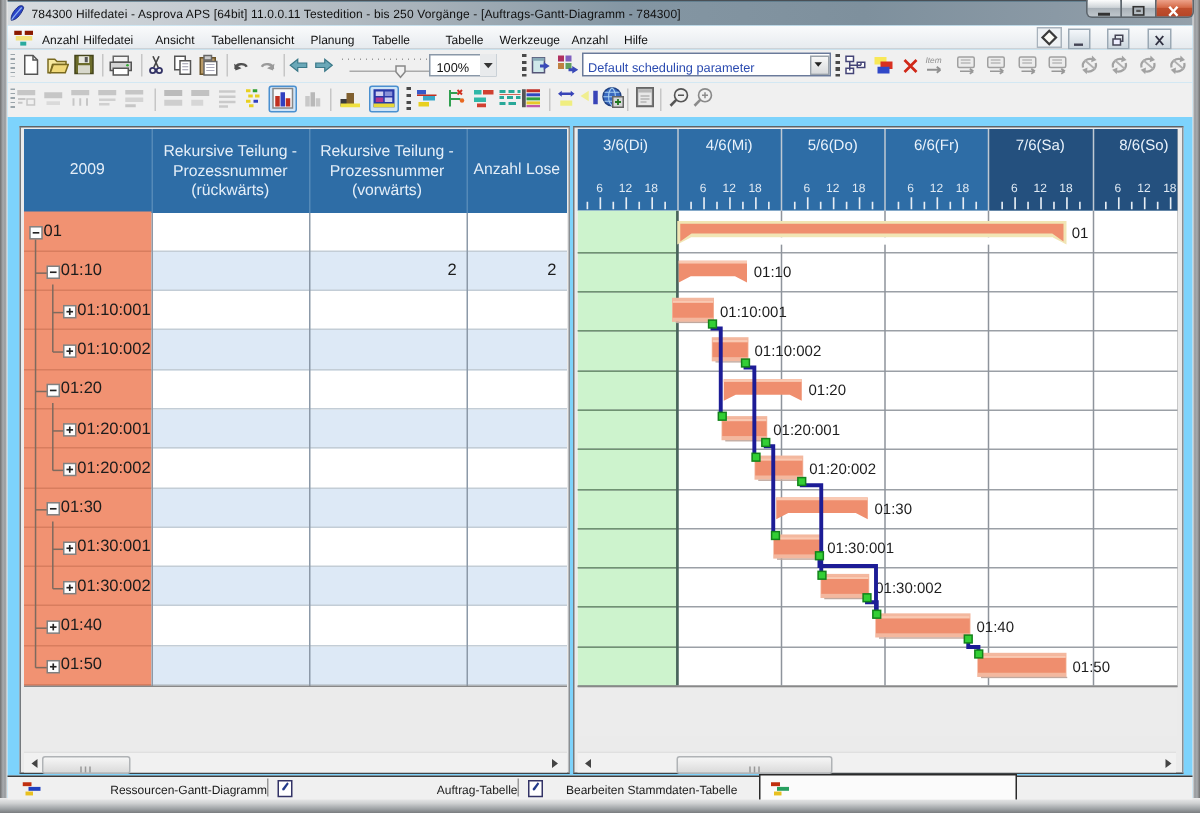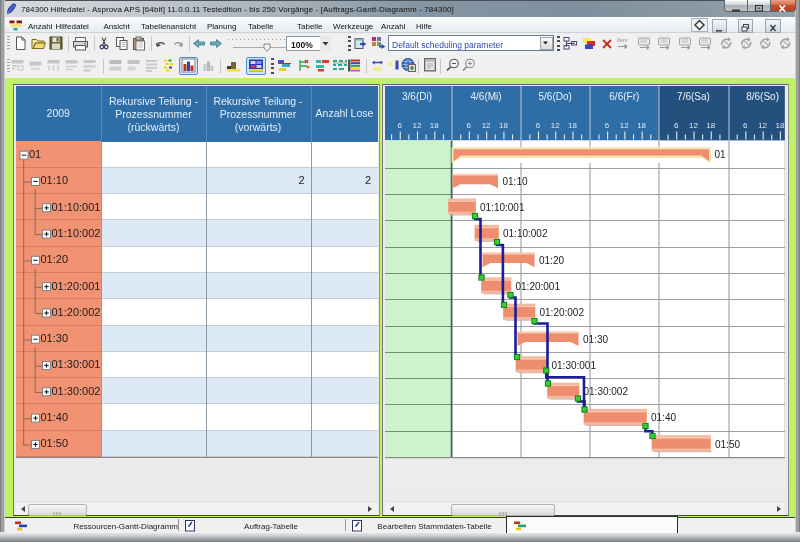--- a/index.html
+++ b/index.html
@@ -1,17 +1,17 @@
 <!DOCTYPE html>
 <html><head>
 <meta charset="utf-8">
 <style>
   html,body{margin:0;padding:0;}
   body{width:800px;height:542px;overflow:hidden;font-family:"Liberation Sans",sans-serif;}
-  #root{position:relative;width:800px;height:542px;background:#bef264;overflow:hidden;}
+  #root{position:relative;width:800px;height:542px;background:#7dd3fc;overflow:hidden;}
   .abs{position:absolute;}
   #frameL{left:0;top:0;width:5px;height:542px;background:linear-gradient(to right,#6f6f6f,#a8abae 40%,#979a9d 70%,#ececec);}
   #frameR{left:795px;top:0;width:5px;height:542px;background:linear-gradient(to left,#6f6f6f,#a8abae 40%,#979a9d 70%,#ececec);}
   #frameB{left:0px;top:532px;width:800px;height:10px;background:linear-gradient(to bottom,#ededed 0%,#cfd1d2 35%,#9b9fa2 75%,#797c7f 100%);}
   #titlebar{left:0;top:0;width:800px;height:17px;border-top:1px solid #494f55;box-sizing:border-box;background:linear-gradient(to right,#d9dde0 0%,#c6ccd2 15%,#a8b2ba 35%,#8496a3 52%,#7e909d 72%,#8a99a5 88%,#95a1ab 100%);}
   #title-text{left:21px;top:4.5px;font-size:8px;color:#101010;white-space:nowrap;letter-spacing:0.1px;}
   .wbtn{position:absolute;top:0;height:11px;border:1px solid #5e666d;border-top:none;background:linear-gradient(to bottom,#fdfdfd,#cfd4d8 45%,#a9b1b8 50%,#c0c7cc);}
   #menubar{left:5px;top:17px;width:790px;height:15px;background:linear-gradient(to bottom,#fafbfc,#e7ebef);border-bottom:1px solid #cdd2d7;}
   .menu{position:absolute;top:21.5px;font-size:8px;color:#101010;}
   #tb1{left:5px;top:33px;width:790px;height:22px;background:#f0f0f0;}
@@ -137,21 +137,21 @@
     </svg>
   <svg class="abs" style="left:209px;top:38px" width="14" height="11" viewBox="0 0 14 11">
       <path d="M12.5 5.5 L7.5 1.5 V4 H1.5 V7 H7.5 V9.5 Z" fill="#6aa8b8" stroke="#3a7888" stroke-width="0.8"></path>
     </svg>
   <div class="abs" style="left:228px;top:39px;width:92px;height:1px;background-image:repeating-linear-gradient(to right,#999 0 1px,#f0f0f0 1px 4px)"></div>
   <div class="abs" style="left:233px;top:47px;width:86px;height:1px;background:#aaa"></div>
   <svg class="abs" style="left:262px;top:43px" width="10" height="10" viewBox="0 0 10 10">
       <path d="M2 1 H8 V5 L5 8.5 L2 5 Z" fill="#f2f2f2" stroke="#888"></path>
     </svg>
   <div class="abs" style="left:286px;top:36px;width:45px;height:15px;background:#fff;border:1px solid #8a98a8;box-sizing:border-box"></div>
-  <div class="abs" style="left:291px;top:40px;font-size:8.5px;font-weight:bold;color:#111">100%</div>
+  <div class="abs" style="left:291px;top:40px;font-size:8.5px;font-weight:normal;color:#111">100%</div>
   <svg class="abs" style="left:320px;top:36px" width="11" height="15" viewBox="0 0 11 15">
       <rect x="0" y="0" width="11" height="15" fill="#e8eaec"></rect>
       <path d="M2.5 6 L5.5 9.5 L8.5 6 Z" fill="#333"></path>
     </svg>
   <div class="dsep" style="left:348px;top:36px;height:15px"></div>
   <svg class="abs" style="left:354px;top:37px" width="13" height="13" viewBox="0 0 13 13">
       <rect x="1" y="1.5" width="8" height="10" fill="#cfe8ea" stroke="#557"></rect>
       <rect x="1" y="1.5" width="8" height="2" fill="#88aab8"></rect>
       <path d="M12.5 7 L8.5 4.5 V6 H6 V8 H8.5 V9.5 Z" fill="#3a4ab8"></path>
     </svg>
@@ -674,21 +674,21 @@
     <div class="tri-r" style="left:392px"></div>
   </div>
   <div class="abs" id="tabbar"></div>
   <div class="tab" style="left:29px;width:149px;text-align:right;padding-top:3px">Ressourcen-Gantt-Diagramm</div>
   <svg class="abs" style="left:15px;top:520.5px" width="13" height="10">
       <rect x="0" y="0.5" width="6" height="2.6" fill="#c03010"></rect>
       <rect x="4" y="3.6" width="8" height="2.6" fill="#2040c0"></rect>
       <rect x="2" y="6.7" width="5" height="2.6" fill="#e8c020"></rect>
     </svg>
   <div class="tabsep" style="left:178px"></div>
-  <div class="tab" style="left:197px;width:148px;text-align:center;padding-top:3px">Auftrag-Tabelle</div>
+  <div class="tab" style="left:197px;width:148px;text-align:right;padding-top:3px">Auftrag-Tabelle</div>
   <svg class="abs" style="left:184px;top:518.5px" width="12" height="13">
       <rect x="1.5" y="1.5" width="9" height="10.5" fill="#fff" stroke="#336" stroke-width="1"></rect>
       <path d="M7.5 2.5 L4 7 L4.5 8 L5.5 7.8 L8.5 3.5 Z" fill="#223a8c"></path>
     </svg>
   <div class="tabsep" style="left:345px"></div>
   <div class="tab" style="left:364px;width:141px;text-align:center;padding-top:3px">Bearbeiten Stammdaten-Tabelle</div>
   <svg class="abs" style="left:351px;top:518.5px" width="12" height="13">
       <rect x="1.5" y="1.5" width="9" height="10.5" fill="#fff" stroke="#336" stroke-width="1"></rect>
       <path d="M7.5 2.5 L4 7 L4.5 8 L5.5 7.8 L8.5 3.5 Z" fill="#223a8c"></path>
     </svg>

